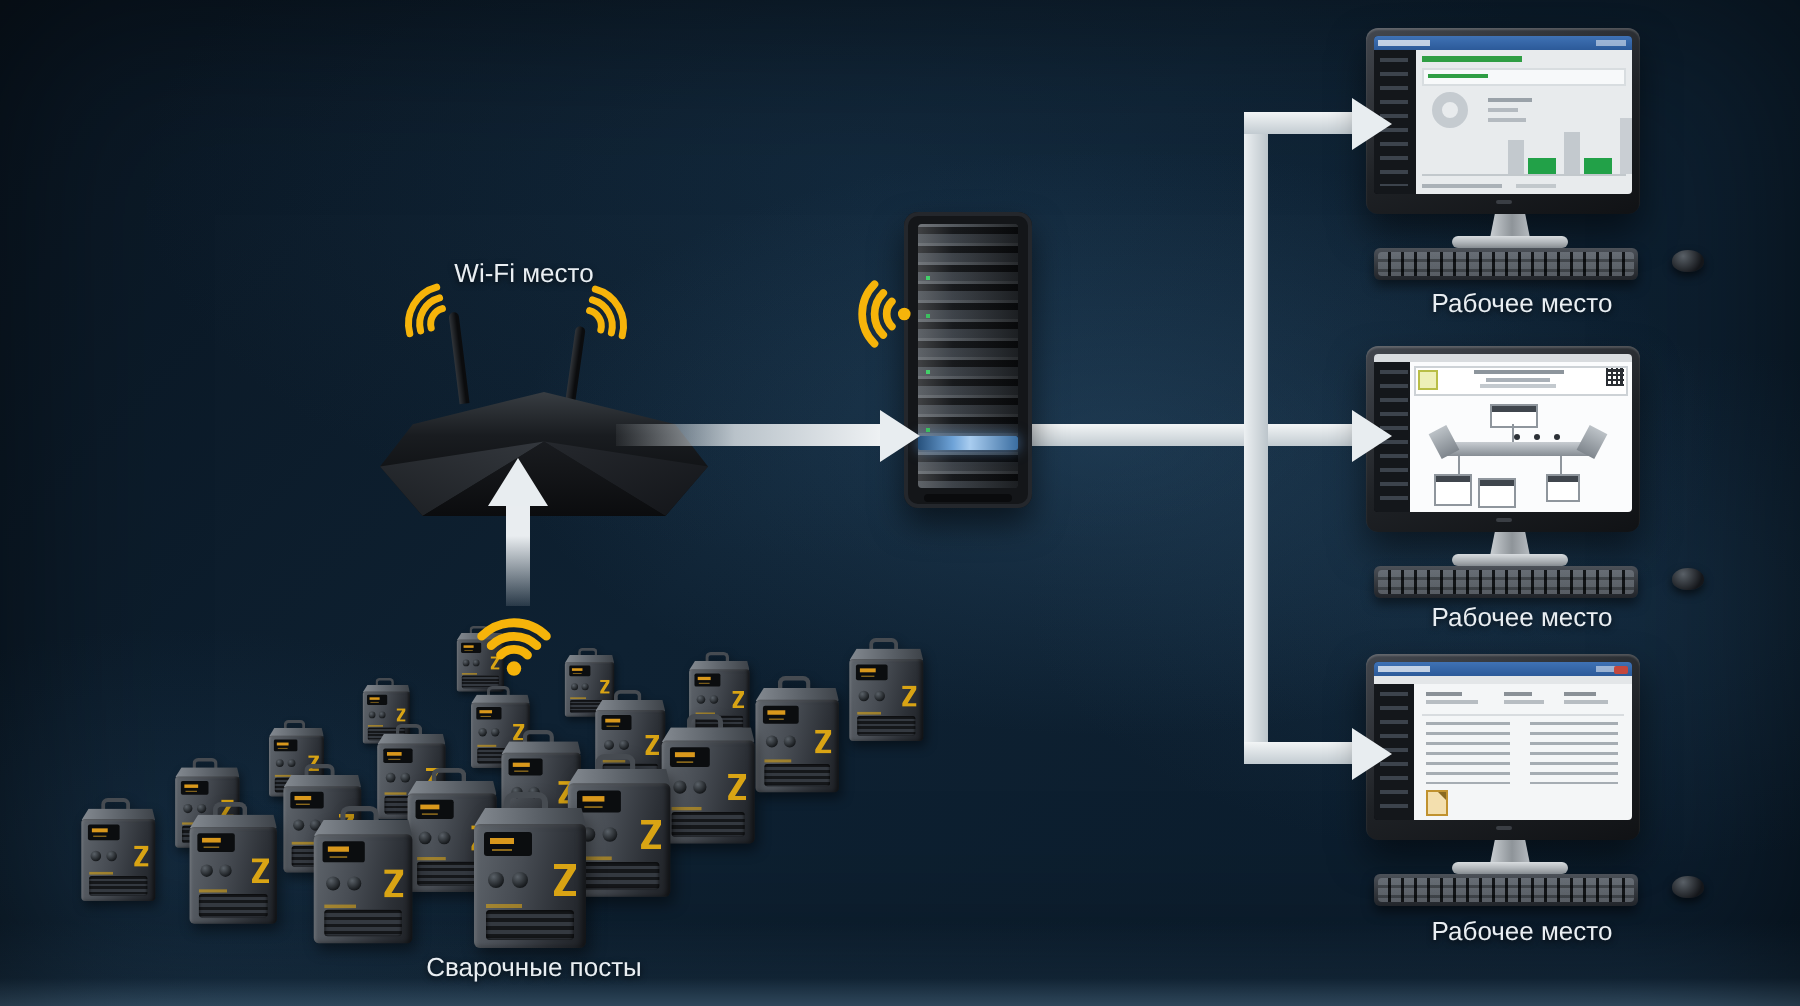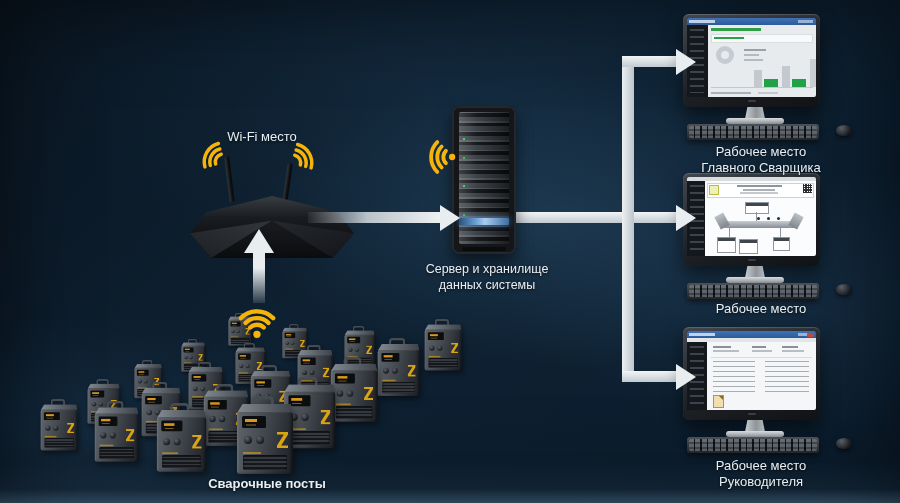--- a/index.html
+++ b/index.html
@@ -226,24 +226,20 @@
       <circle cx="24" cy="36" r="3.6" fill="#f6b40a" stroke="none"></circle>
     </svg>
   </div>
   <div class="server">
     <div class="server-panel"></div>
     <div class="server-shade"></div>
     <div class="server-blue"></div>
     <div class="server-leds"></div>
     <div class="server-foot"></div>
   </div>
-  <div class="lbl" style="left:402px;top:262px;width:170px;font-size:12.5px;">
-    <div>Сервер и хранилище</div>
-    <div>данных системы</div>
-  </div>
 
   <div id="machines">
       <div class="machine" style="left: 228px; top: 313.24px; transform: scale(0.42);">
   <div class="m-handle"></div>
   <div class="m-top"></div>
   <div class="m-body">
     <div class="m-screen"></div>
     <div class="m-knob m-k1"></div>
     <div class="m-knob m-k2"></div>
     <div class="m-logo"></div>
@@ -481,21 +477,21 @@
 </div>
     </div>
   <div class="wifi" style="left:233px;top:300px;width:48px;height:40px;">
     <svg viewBox="0 0 48 42" fill="none" stroke="#f6b40a" stroke-width="4.6" stroke-linecap="round">
       <path d="M16.9 28.9 A10 10 0 0 1 31.1 28.9"></path>
         <path d="M12 24 A17 17 0 0 1 36 24"></path>
         <path d="M7 19 A24 24 0 0 1 41 19"></path>
       <circle cx="24" cy="36" r="3.8" fill="#f6b40a" stroke="none"></circle>
     </svg>
   </div>
-  <div class="lbl" style="left:178px;top:476px;width:178px;font-weight:bold;">Сварочные посты</div>
+  <div class="lbl" style="left:178px;top:476px;width:178px;">Сварочные посты</div>
 
   <div class="monitor" style="top:14px;">
     <div class="screen">
       <div class="tbar"></div>
       <div class="side" style="top:7px;width:21px;">
           <i></i>
         </div>
       <div class="mainarea a1-main ln" style="position:absolute;">
         <div class="ln a1-ghead"></div>
         <div class="ln a1-sub"></div>
@@ -516,21 +512,20 @@
     <div class="chin"></div>
   </div>
   <div class="stand-neck" style="top:107px;"></div>
   <div class="stand-base" style="top:118px;"></div>
   <div class="keyboard" style="top:124px;">
       <div class="keys"></div>
     </div>
   <div class="mouse" style="top:125px;"></div>
   <div class="lbl" style="left:676px;top:144px;width:170px;">
     <div>Рабочее место</div>
-    <div>Главного Сварщика</div>
   </div>
 
   <div class="monitor" style="top:173px;">
     <div class="screen">
       <div class="a2-top"></div>
       <div class="side" style="top:4px;width:18px;">
           <i></i>
         </div>
       <div class="mainarea a2-page ln" style="position:absolute;">
         <div class="ln a2-hdr"></div>
@@ -598,16 +593,15 @@
     <div class="chin"></div>
   </div>
   <div class="stand-neck" style="top:420px;"></div>
   <div class="stand-base" style="top:431px;"></div>
   <div class="keyboard" style="top:437px;">
       <div class="keys"></div>
     </div>
   <div class="mouse" style="top:438px;"></div>
   <div class="lbl" style="left:676px;top:458px;width:170px;">
     <div>Рабочее место</div>
-    <div>Руководителя</div>
   </div>
 
 </div>
 
 </body></html>

